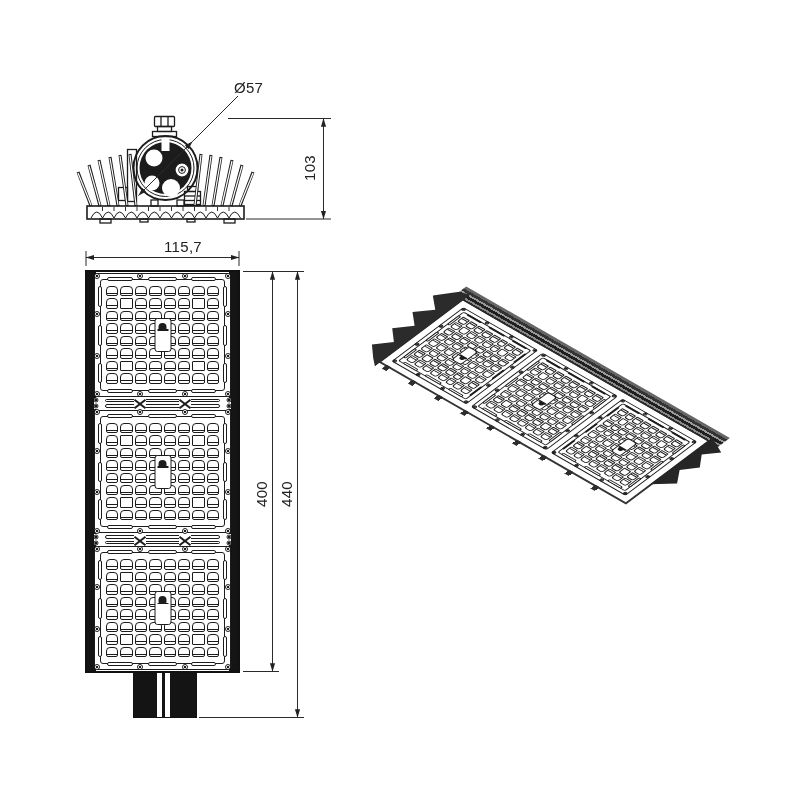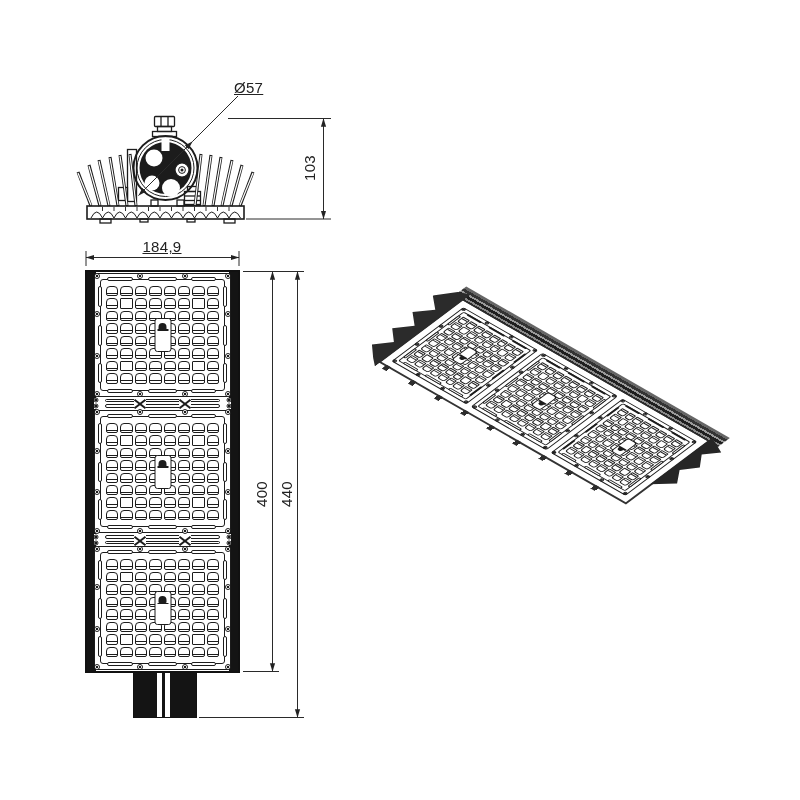--- a/index.html
+++ b/index.html
@@ -3,21 +3,21 @@
 <meta charset="utf-8">
 <style>
   :root{ --ink:#1c1c1c; }
   html,body{ margin:0; padding:0; background:#fff; }
   .stage{ position:relative; width:800px; height:800px; background:#fff; overflow:hidden;
           font-family:"Liberation Sans", sans-serif; color:var(--ink); }
   .overlay{ position:absolute; left:0; top:0; pointer-events:none; }
 
   
   .dim{ position:absolute; font-size:15px; letter-spacing:.3px; color:#222; white-space:nowrap; }
-  .dim.h{ text-align:center;text-decoration:underline; }
+  .dim.h{ text-align:right; }
   .dim.v{ width:44px; height:16px; text-align:center; transform:rotate(-90deg); transform-origin:center; }
 
   
   .fixture{ position:absolute; left:85px; top:270px; width:151px; height:399px;
             border:2px solid #111; background:#fff; }
   .rail{ position:absolute; top:272px; width:9px; height:399px; background:#141414; }
   .rail.left{ left:87px; } .rail.right{ left:229px; }
   .plan-body{ position:absolute; left:94px; top:272px; width:137px; height:399px;
               display:flex; flex-direction:column; }
 
@@ -811,16 +811,16 @@
       <line x1="243" y1="271.5" x2="304" y2="271.5"></line>
       <line x1="243" y1="671.5" x2="279" y2="671.5"></line>
       <line x1="199" y1="717.5" x2="304" y2="717.5"></line>
       <line x1="272.5" y1="271.5" x2="272.5" y2="671.5" marker-start="url(#arr)" marker-end="url(#arr)"></line>
       <line x1="297.5" y1="271.5" x2="297.5" y2="717.5" marker-start="url(#arr)" marker-end="url(#arr)"></line>
     </g>
   </svg>
 
   <div class="dim h" style="left:234px; top:79px;">Ø57</div>
   <div class="dim v" style="left:287px; top:160px;">103</div>
-  <div class="dim h" style="left:122px; top:238px; width:80px;">184,9</div>
+  <div class="dim h" style="left:122px; top:238px; width:80px;">115,7</div>
   <div class="dim v" style="left:239px; top:486px;">400</div>
   <div class="dim v" style="left:264px; top:486px;">440</div>
 </div>
 
 </body></html>

